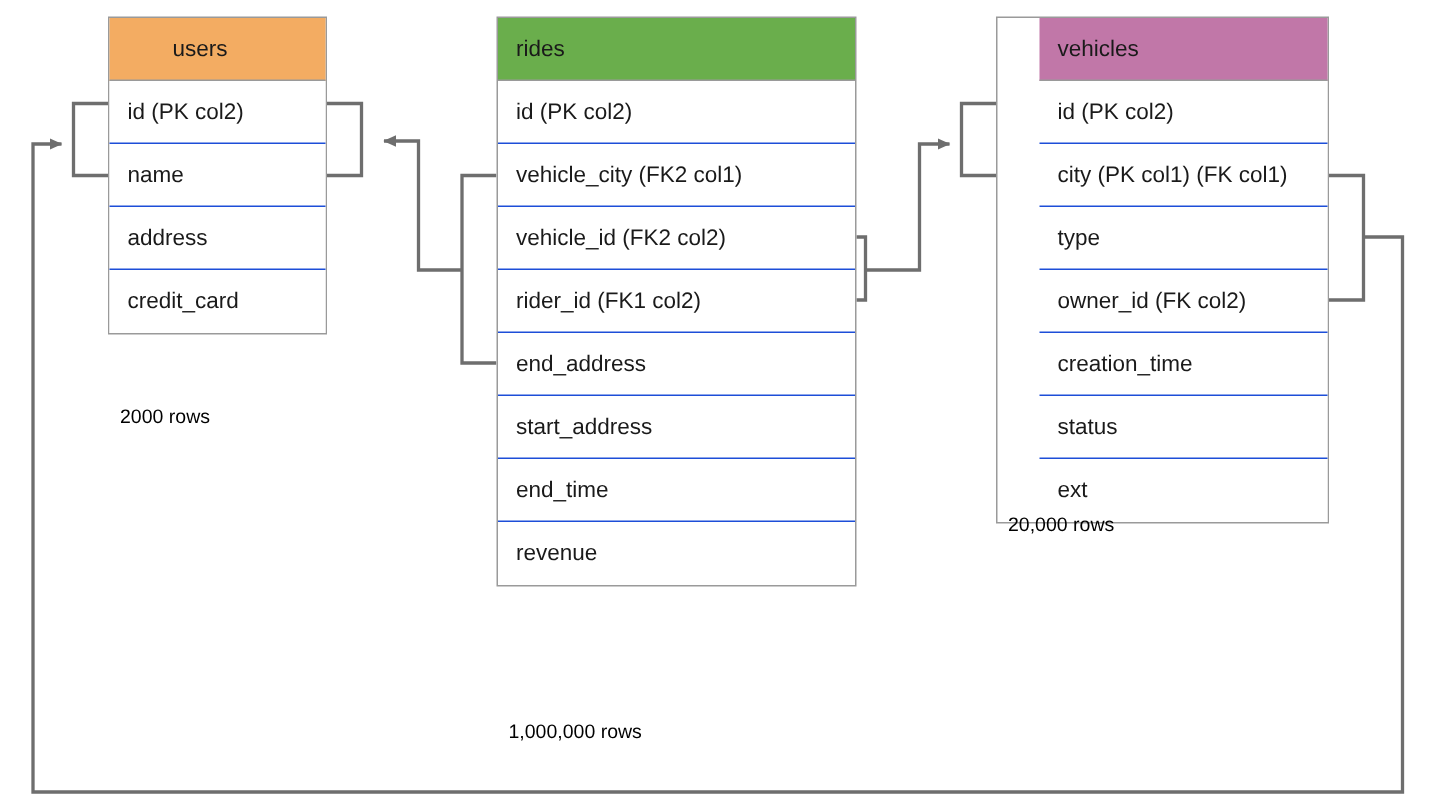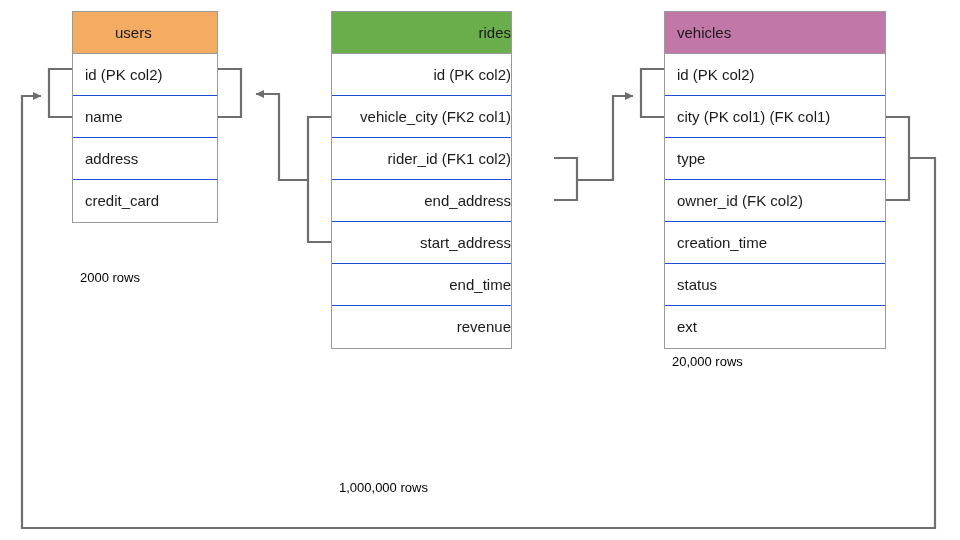--- a/index.html
+++ b/index.html
@@ -118,49 +118,52 @@
     </div>
     <div class="tbl-row">
       <span>address</span>
     </div>
     <div class="tbl-row last">
       <span>credit_card</span>
     </div>
   </div>
   <div class="rowcount" style="left:80px; top:270px;">2000 rows</div>
 
-  <div class="table-box" style="left:331px; top:11px; width:181px;text-align:right;">
+  <div class="table-box" style="left:331px; top:11px; width:240px;">
     <div class="tbl-header" style="background:#6aae4c;">
       <span>rides</span>
     </div>
     <div class="tbl-row">
       <span>id (PK col2)</span>
     </div>
     <div class="tbl-row">
       <span>vehicle_city (FK2 col1)</span>
+    </div>
+    <div class="tbl-row">
+      <span>vehicle_id (FK2 col2)</span>
     </div>
     <div class="tbl-row">
       <span>rider_id (FK1 col2)</span>
     </div>
     <div class="tbl-row">
       <span>end_address</span>
     </div>
     <div class="tbl-row">
       <span>start_address</span>
     </div>
     <div class="tbl-row">
       <span>end_time</span>
     </div>
     <div class="tbl-row last">
       <span>revenue</span>
     </div>
   </div>
   <div class="rowcount" style="left:339px; top:480px;">1,000,000 rows</div>
 
-  <div class="table-box" style="left:664px; top:11px; width:222px;">
+  <div class="table-box" style="left:664px; top:11px; width:222px;padding-left:28px;">
     <div class="tbl-header" style="background:#c177a8;">
       <span>vehicles</span>
     </div>
     <div class="tbl-row">
       <span>id (PK col2)</span>
     </div>
     <div class="tbl-row">
       <span>city (PK col1) (FK col1)</span>
     </div>
     <div class="tbl-row">
@@ -172,15 +175,15 @@
     <div class="tbl-row">
       <span>creation_time</span>
     </div>
     <div class="tbl-row">
       <span>status</span>
     </div>
     <div class="tbl-row last">
       <span>ext</span>
     </div>
   </div>
-  <div class="rowcount" style="left:672px; top:354px;">20,000 rows</div>
+  <div class="rowcount" style="left:672px; top:342px;">20,000 rows</div>
 
 </div>
 
 </body></html>

